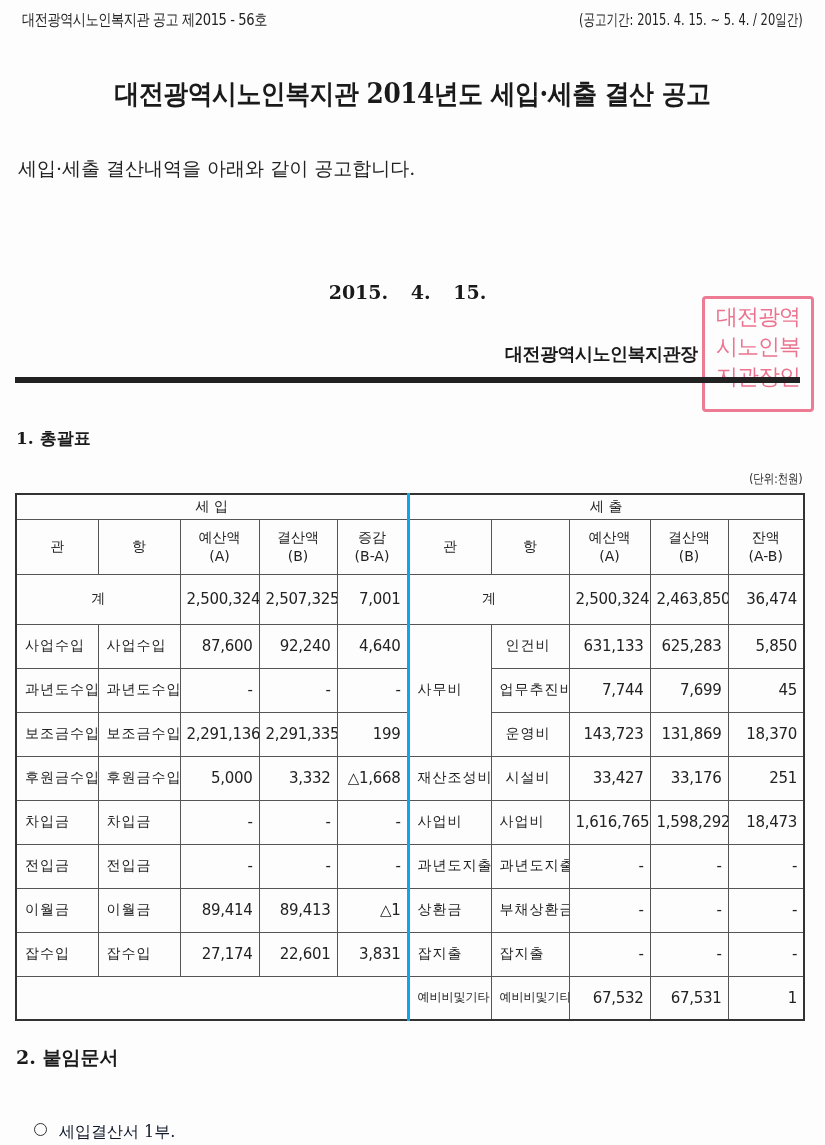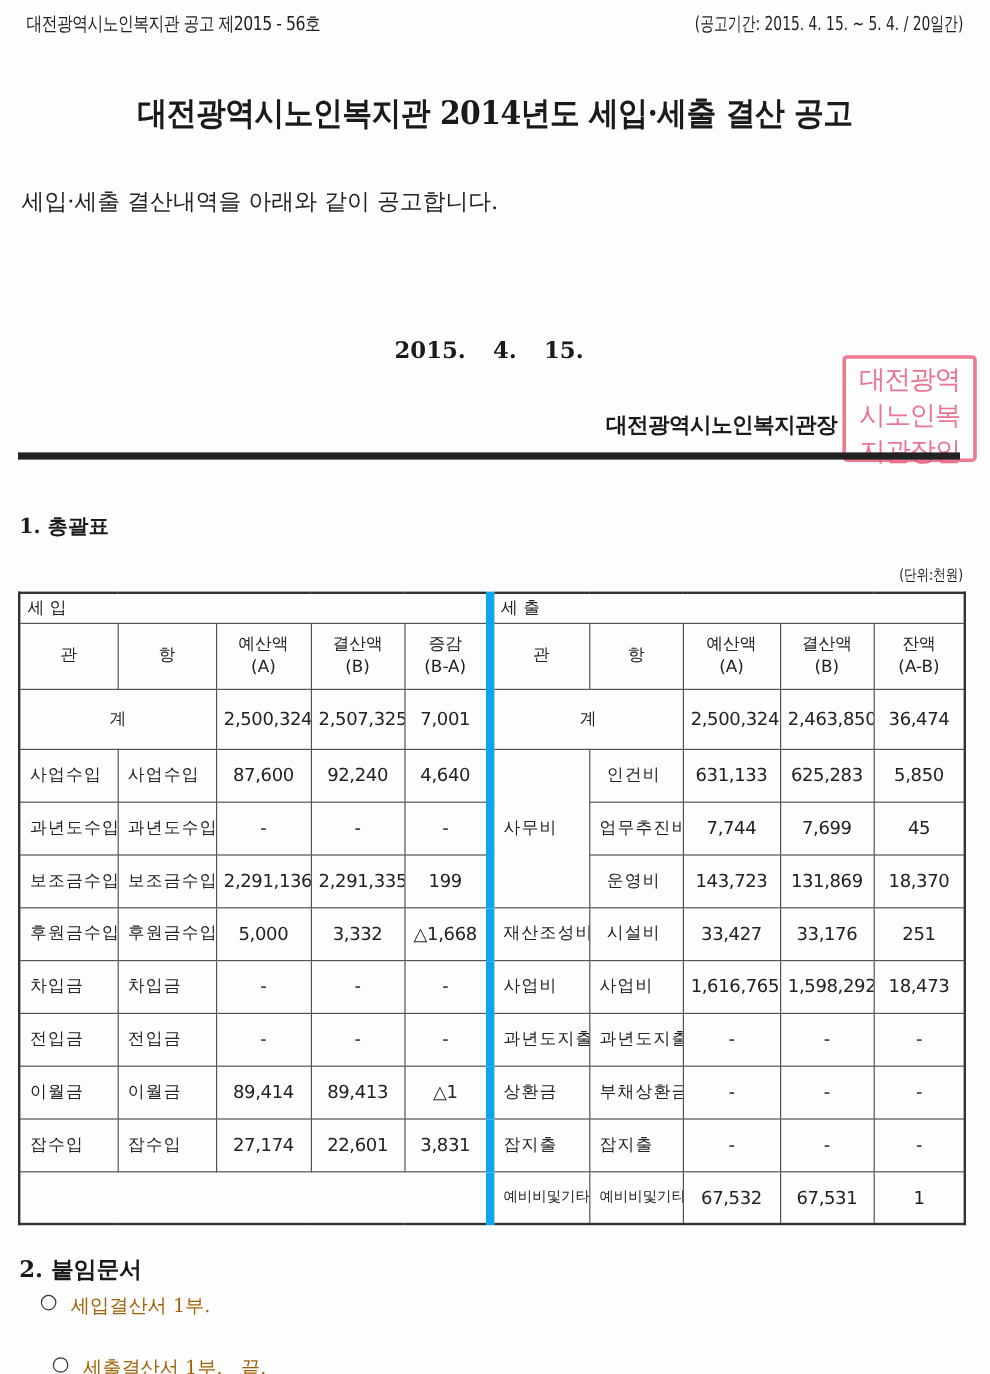--- a/index.html
+++ b/index.html
@@ -11,42 +11,42 @@
   .hdr-left { left:22px; top:10px; font-family:"DejaVu Sans", sans-serif; font-size:16px; letter-spacing:-0.5px; transform:scaleX(0.82); transform-origin:left top; color:#222; }
   .hdr-right { right:22px; top:10px; font-family:"DejaVu Sans", sans-serif; font-size:16px; transform:scaleX(0.72); transform-origin:right top; color:#222; }
   .title { left:0; width:825px; top:76px; text-align:center; font-size:27px; font-weight:bold; letter-spacing:-0.5px; transform:scaleX(0.92); transform-origin:center top; }
   .body-text { left:18px; top:148px; width:790px; font-size:19px; line-height:41px; color:#222; }
   .body-text .indent { padding-left:42px; }
   .date { left:0; width:825px; top:281px; text-align:center; font-size:19px; font-weight:bold; transform:translateX(-5px); }
   .date span { margin:0 8px; }
   .signer { left:505px; top:342px; font-size:18px; font-weight:bold; letter-spacing:-0.5px; }
   .rule { left:15px; top:377px; width:785px; height:6px; background:#222; }
   .stamp {
-    left:702px; top:296px; width:112px; height:89px; border:3px solid rgba(232,90,120,0.8);
+    left:702px; top:296px; width:112px; height:116px; border:3px solid rgba(232,90,120,0.8);
     border-radius:4px; color:rgba(230,80,115,0.8); font-family:"DejaVu Sans", sans-serif;
     font-size:22px; line-height:30px; text-align:center; letter-spacing:-1px; padding-top:3px; box-sizing:border-box;
   }
   .sec1 { left:16px; top:427px; font-size:17px; font-weight:bold; }
   .unit { right:22px; top:470px; font-family:"DejaVu Sans", sans-serif; font-size:13px; transform:scaleX(0.8); transform-origin:right top; }
   table.main {
     position:absolute; left:15px; top:493px; width:788px; border-collapse:collapse;
     font-family:"DejaVu Sans", sans-serif; font-size:14px; color:#222; table-layout:fixed;
   }
   table.main td { border:1px solid #555; padding:0 6px; height:44px; box-sizing:border-box; white-space:nowrap; overflow:hidden; }
   table.main { border:2px solid #333; }
-  table.main tr.h1 td { height:25px; text-align:left; }
+  table.main tr.h1 td { height:25px; text-align:center; }
   table.main tr.h2 td { height:55px; text-align:center; line-height:19px; }
   table.main tr.total td { height:50px; }
-  table.main td.num { text-align:center; font-size:15px; letter-spacing:-0.3px; }
+  table.main td.num { text-align:right; font-size:15px; letter-spacing:-0.3px; }
   table.main td.lbl { text-align:justify; text-align-last:justify; font-size:14px; letter-spacing:1px; padding:0 8px; }
   table.main td.sm { font-size:12px; letter-spacing:0; }
   table.main td.ctr { text-align:center; }
-  table.main td.divider { border-left:7px solid #0ea5e9; }
+  table.main td.divider { border-left:3px solid #0ea5e9; }
   .sec2 { left:16px; top:1045px; font-size:19px; font-weight:bold; }
-  .att { left:34px; font-size:16px; color:#a16207; }
+  .att { left:34px; font-size:16px; color:#0f172a;margin-top:44px; }
   .att .circ { display:inline-block; width:11px; height:11px; border:1px solid #333; border-radius:50%; margin-right:12px; vertical-align:1px; }
 </style>
 </head>
 <body>
 
 <div class="abs hdr-left">대전광역시노인복지관 공고 제2015 - 56호</div>
 <div class="abs hdr-right">(공고기간: 2015. 4. 15. ~ 5. 4. / 20일간)</div>
 
 <div class="abs title">대전광역시노인복지관 2014년도 세입·세출 결산 공고</div>
 

